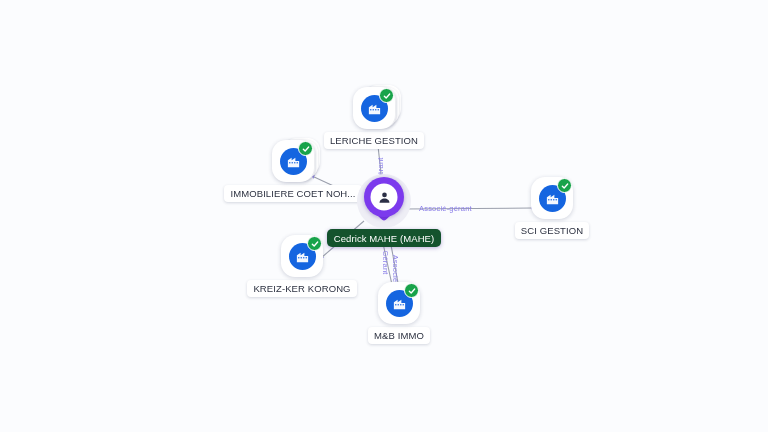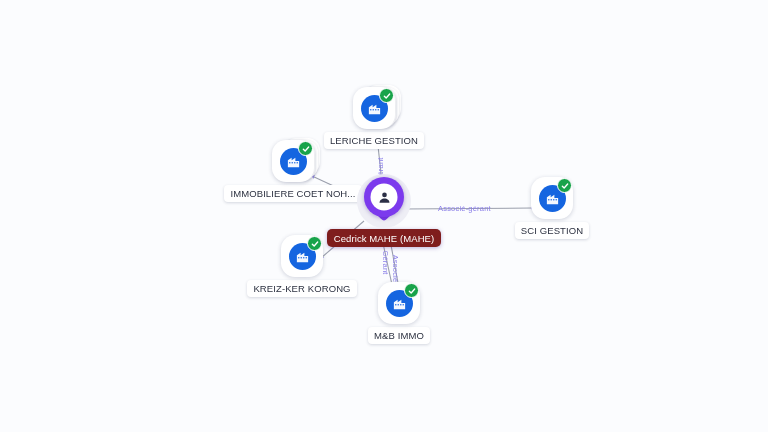--- a/index.html
+++ b/index.html
@@ -168,21 +168,21 @@
     background: #ffffff;
     color: #2c3140;
     font-size: 9.5px;
     letter-spacing: 0.1px;
     padding: 3px 6px;
     border-radius: 4px;
     box-shadow: 0 1px 3px rgba(35, 45, 85, 0.18);
     text-align: center;
   }
   .node-label.primary {
-    background: #7f1d1d;
+    background: #14532d;
     color: #ffffff;
     font-size: 9.5px;
     padding: 3.5px 7px;
     border-radius: 5px;
     box-shadow: 0 1px 4px rgba(70, 35, 150, 0.35);
     margin-top: 4px;
   }
 
   
   .edge-label {
@@ -217,21 +217,21 @@
 
       <path d="M 364 221 L 321 258" marker-end="url(#arrow)"></path>
 
       <path d="M 381 234 L 394 294" marker-end="url(#arrow)"></path>
       <path d="M 389 234 L 400 294" marker-end="url(#arrow)"></path>
     </g>
   </svg>
 
   <div class="edge-label" style="left:368px; top:165px; transform: rotate(-90deg);">Gérant</div>
 
-  <div class="edge-label" style="left:438px; top:204px;">Associé-gérant</div>
+  <div class="edge-label" style="left:419px; top:204px;">Associé-gérant</div>
 
   <div class="edge-label" style="left:373px; top:258px; transform: rotate(90deg);">Gérant</div>
 
   <div class="edge-label" style="left:382px; top:264px; transform: rotate(90deg);">Associé</div>
 
   <div class="node" style="left:374px; top:118px;">
     <div class="company-badge">
       <div class="stack s3"></div>
       <div class="stack s2"></div>
       <div class="stack s1"></div>

